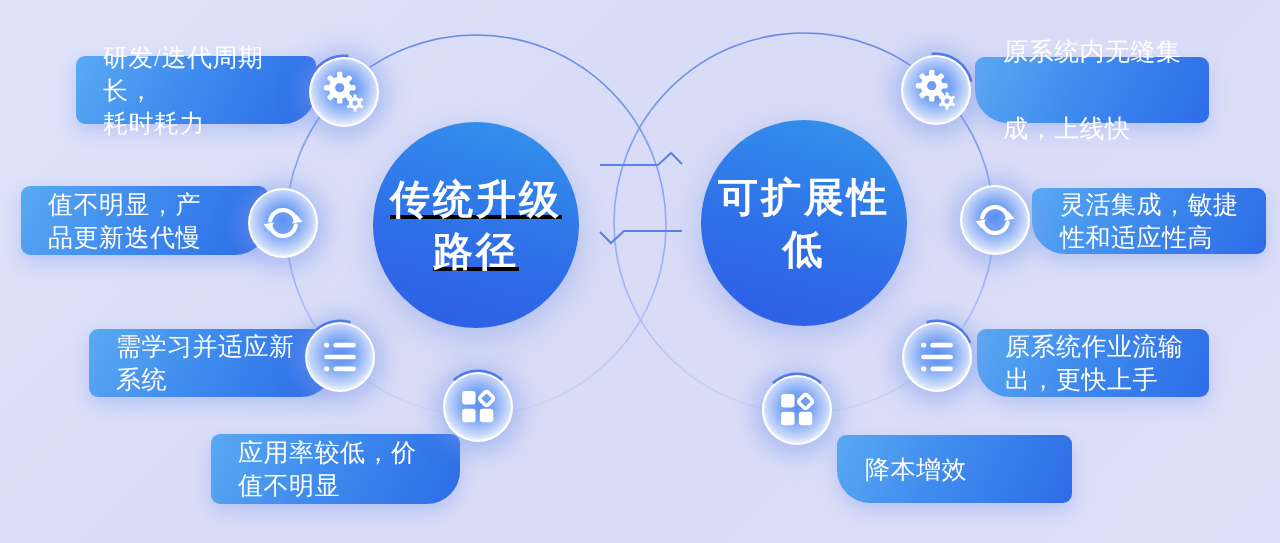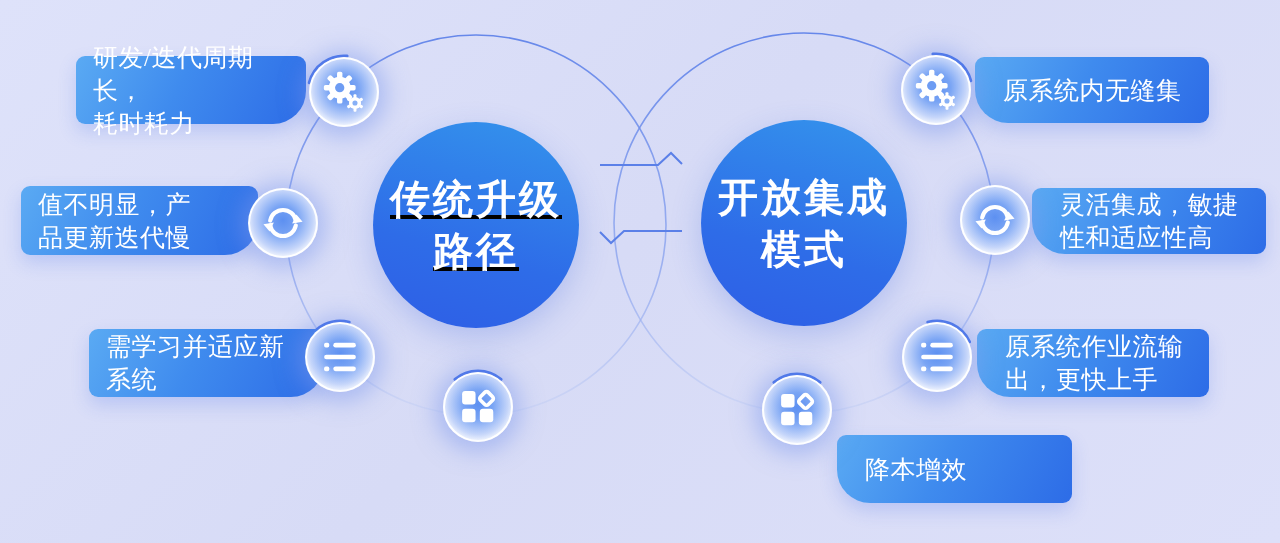--- a/index.html
+++ b/index.html
@@ -23,21 +23,21 @@
     letter-spacing:3px;text-align:center;}
   .big-title span{display:block;}
   
   .label-box{
     position:absolute;z-index:2;color:#fff;
     display:flex;flex-direction:column;justify-content:center;
     font-size:25px;line-height:33px;font-weight:500;letter-spacing:.5px;
     background:linear-gradient(118deg,#5aaaf3 0%,#3f8bee 45%,#2d6ce7 100%);
     box-shadow:0 8px 18px rgba(70,110,230,.22);
   }
-  .label-box.lft{border-radius:9px 9px 33px 9px;padding-left:17px;padding-right:6px;font-family:Liberation Serif, serif;}
+  .label-box.lft{border-radius:9px 9px 33px 9px;padding-left:27px;padding-right:6px;font-family:Liberation Serif, serif;}
   .label-box.rgt{border-radius:9px 9px 9px 33px;padding-left:28px;padding-right:4px;}
   .label-box span{display:block;}
   .b1{left:76px;top:56px;width:207px;height:68px;}
   .b2{left:21px;top:186px;width:214px;height:69px;}
   .b3{left:78px;top:329px;width:212px;height:68px;margin-left:11px;}
   .b4{left:211px;top:434px;width:216px;height:70px;}
   .b5{left:975px;top:57px;width:202px;height:66px;gap:44px;}
   .b6{left:1032px;top:188px;width:202px;height:66px;}
   .b7{left:977px;top:329px;width:200px;height:68px;}
   .b8{left:837px;top:435px;width:203px;height:68px;}
@@ -88,40 +88,44 @@
 
   <div class="big-circle left">
     <div class="big-title">
       <span>传统升级</span>
       <span>路径</span>
     </div>
   </div>
 
   <div class="big-circle right">
     <div class="big-title">
-      <span>开放集成</span>
-      <span>模式</span>
+      <span>可扩展性低</span>
     </div>
   </div>
 
   <div class="label-box lft b1">
     <span>研发/迭代周期长，</span>
     <span>耗时耗力</span>
   </div>
   <div class="label-box lft b2">
     <span>值不明显，产</span>
     <span>品更新迭代慢</span>
   </div>
   <div class="label-box lft b3">
     <span>需学习并适应新</span>
     <span>系统</span>
   </div>
+  <div class="label-box lft b4">
+    <span>应用率较低，价</span>
+    <span>值不明显</span>
+  </div>
 
   <div class="label-box rgt b5">
     <span>原系统内无缝集</span>
+    <span>成，上线快</span>
   </div>
   <div class="label-box rgt b7">
     <span>原系统作业流输</span>
     <span>出，更快上手</span>
   </div>
   <div class="label-box rgt b6">
     <span>灵活集成，敏捷</span>
     <span>性和适应性高</span>
   </div>
   <div class="label-box rgt b8">

